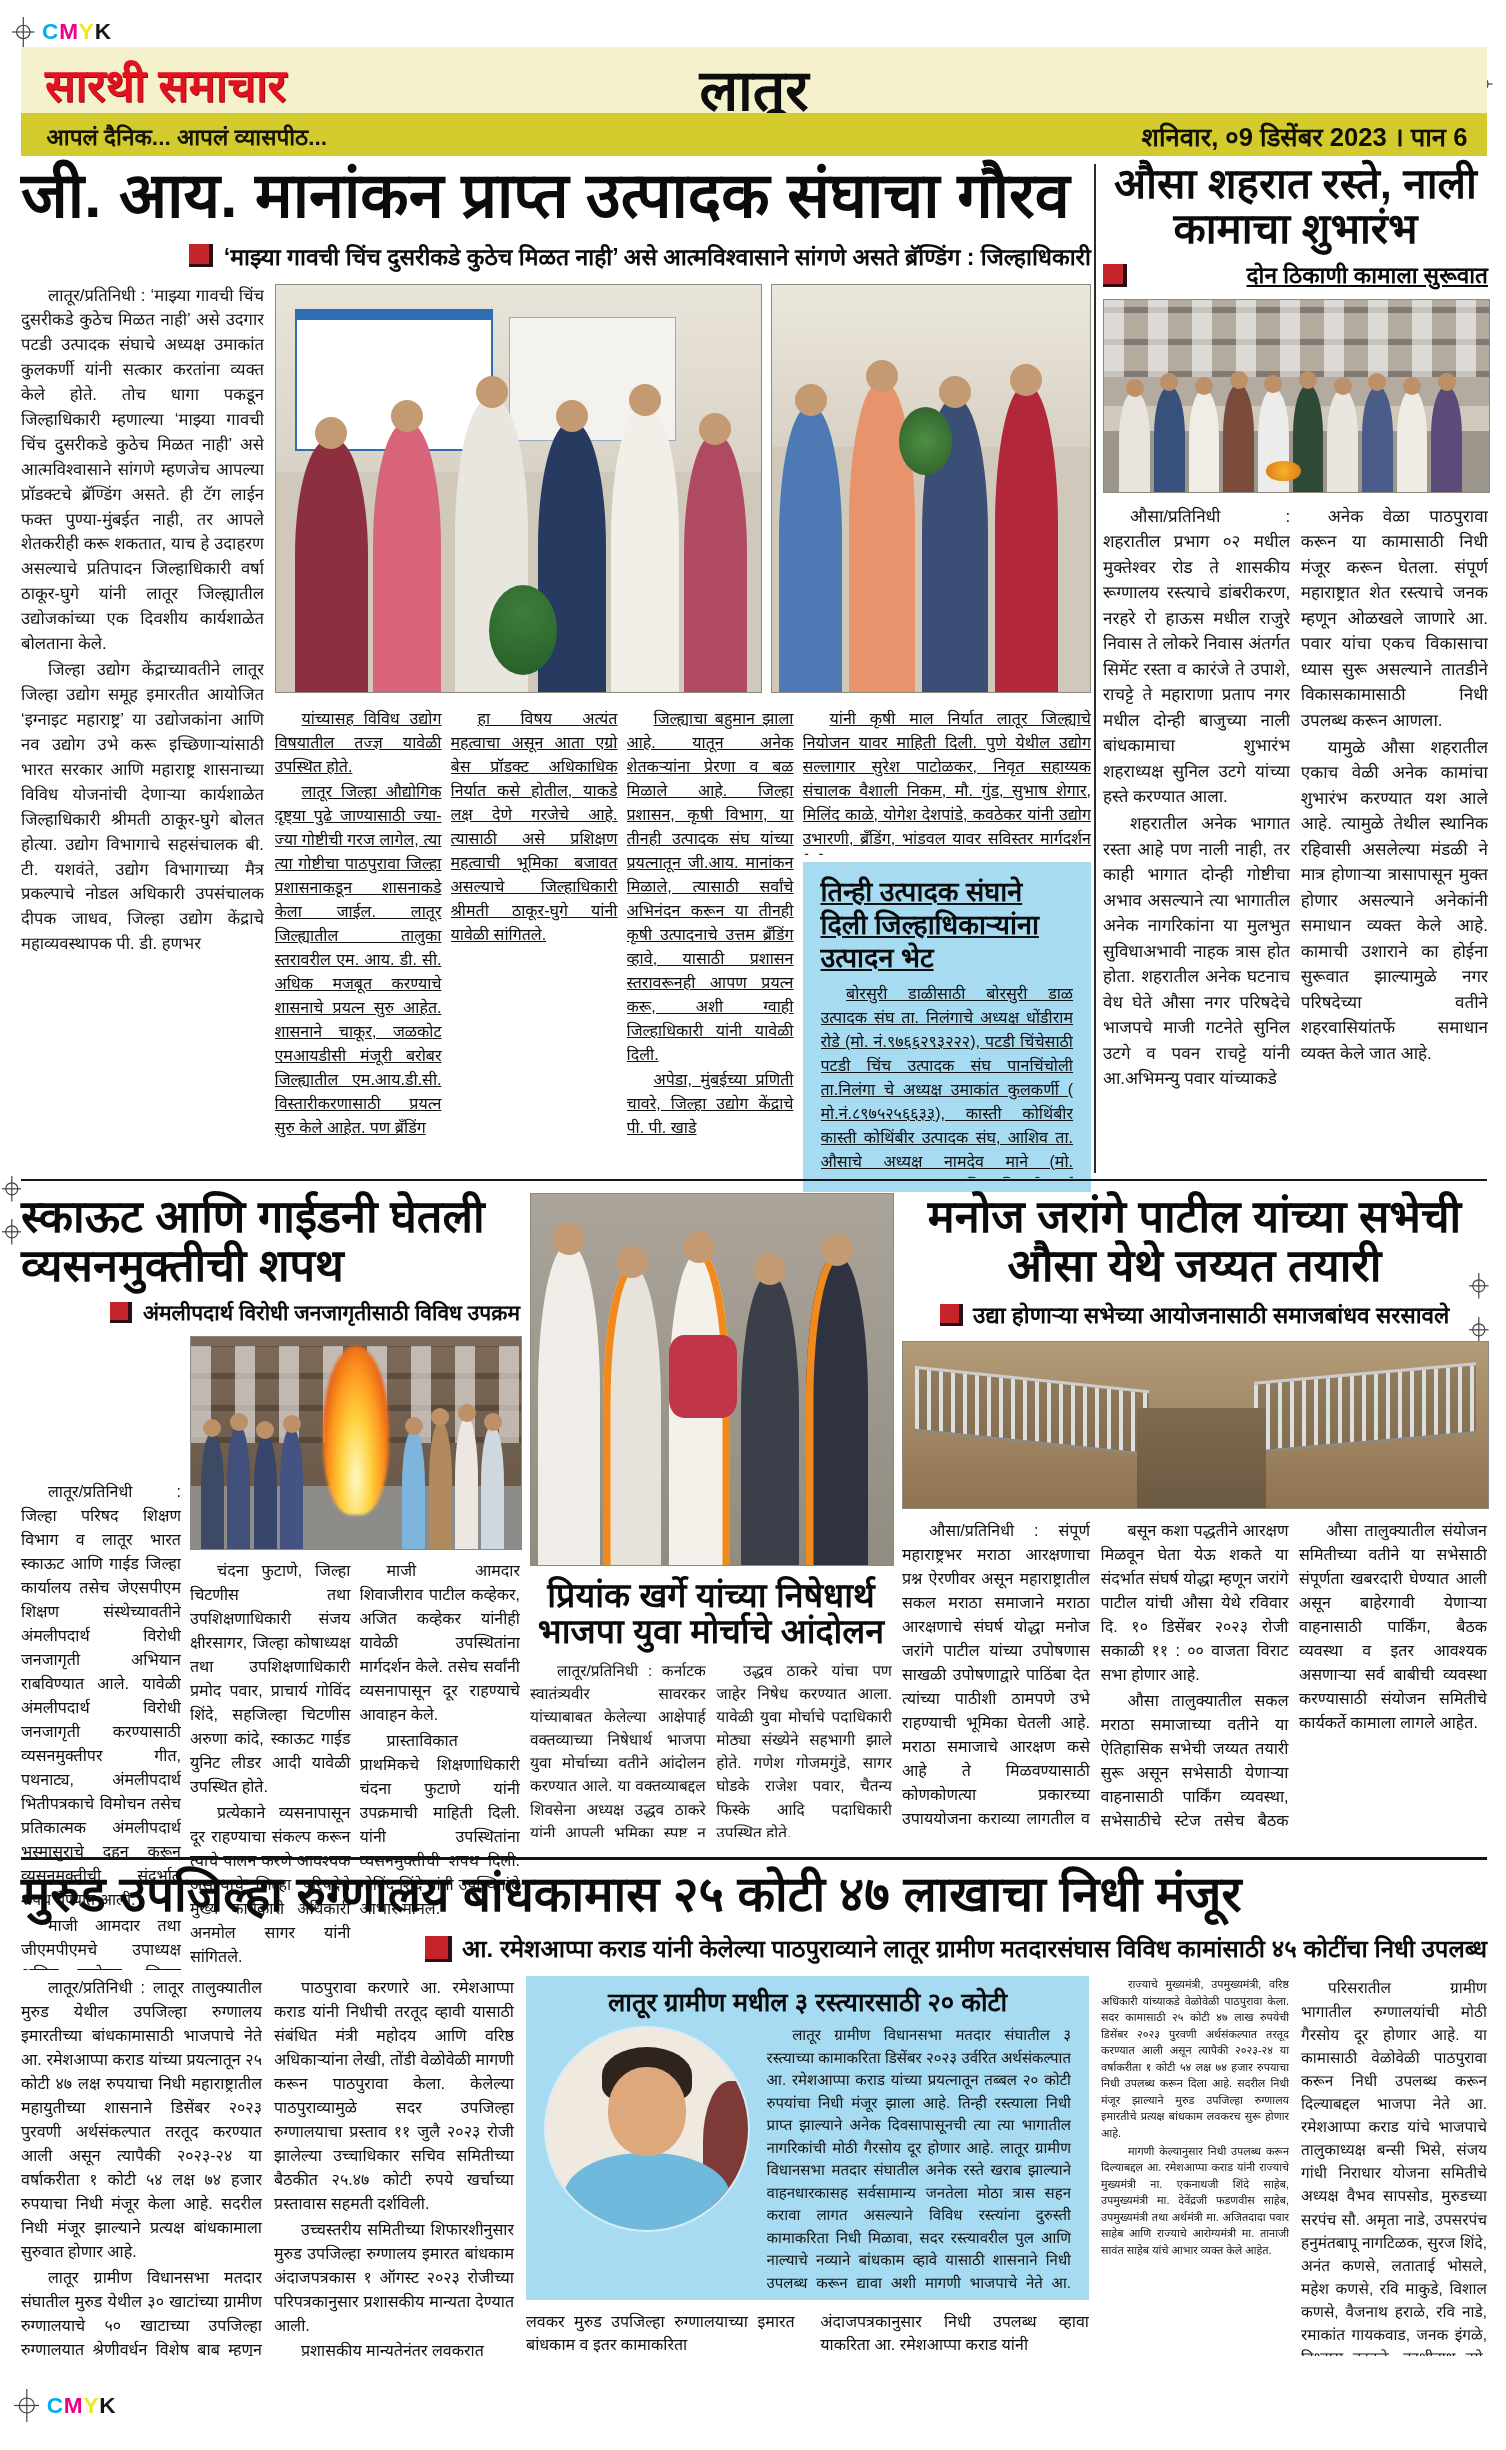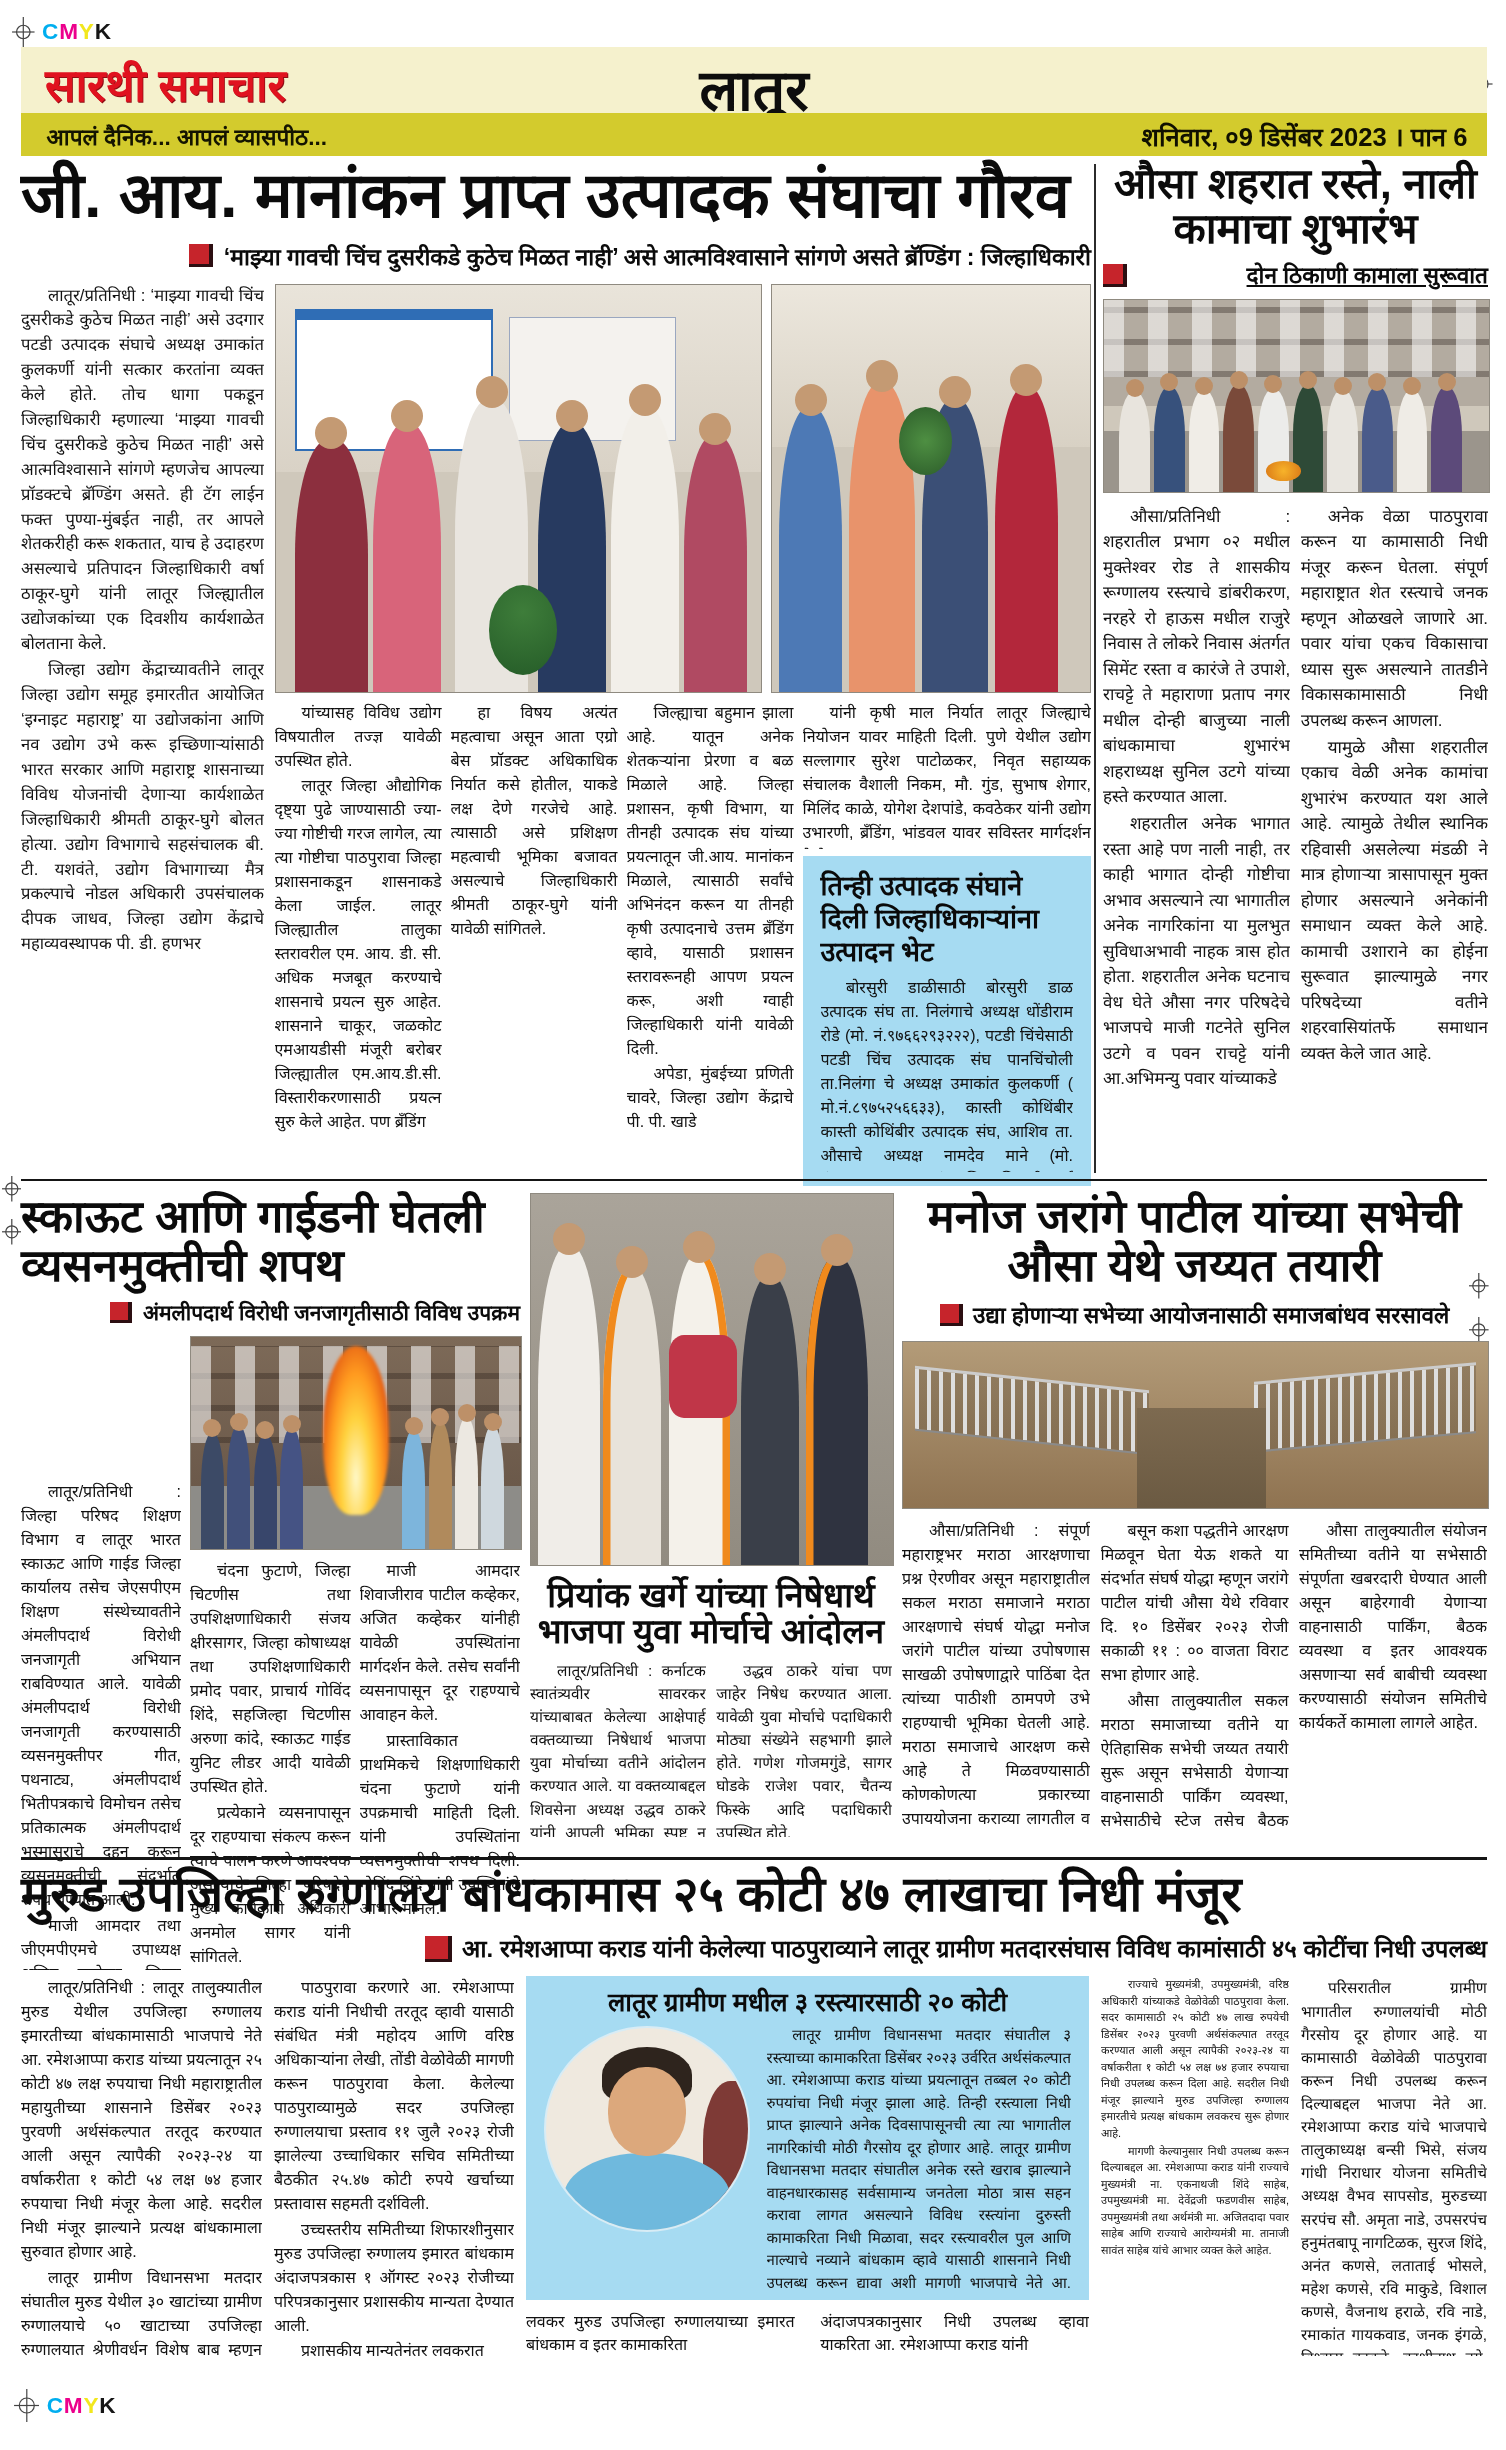--- a/index.html
+++ b/index.html
@@ -123,21 +123,21 @@
     <div class="headline" style="font-size:63px;">जी. आय. मानांकन प्राप्त उत्पादक संघाचा गौरव</div>
     <div class="kicker" style="margin-top:10.5px;font-size:23px;">
       <span class="redsq"></span>
       <span>‘माझ्या गावची चिंच दुसरीकडे कुठेच मिळत नाही’ असे आत्मविश्वासाने सांगणे असते ब्रॅण्डिंग : जिल्हाधिकारी</span>
     </div>
     <div class="flexrow" style="margin-top:12px;gap:10.5px;height:874px;">
       <div class="body-col" style="width:243px;height:874px;font-size:16.6px;">
           <p class="para">लातूर/प्रतिनिधी : ‘माझ्या गावची चिंच दुसरीकडे कुठेच मिळत नाही’ असे उदगार पटडी उत्पादक संघाचे अध्यक्ष उमाकांत कुलकर्णी यांनी सत्कार करतांना व्यक्त केले होते. तोच धागा पकडून जिल्हाधिकारी म्हणाल्या ‘माझ्या गावची चिंच दुसरीकडे कुठेच मिळत नाही’ असे आत्मविश्वासाने सांगणे म्हणजेच आपल्या प्रॉडक्टचे ब्रॅण्डिंग असते. ही टॅग लाईन फक्त पुण्या-मुंबईत नाही, तर आपले शेतकरीही करू शकतात, याच हे उदाहरण असल्याचे प्रतिपादन जिल्हाधिकारी वर्षा ठाकूर-घुगे यांनी लातूर जिल्ह्यातील उद्योजकांच्या एक दिवशीय कार्यशाळेत बोलताना केले.</p>
           <p class="para">जिल्हा उद्योग केंद्राच्यावतीने लातूर जिल्हा उद्योग समूह इमारतीत आयोजित ‘इग्नाइट महाराष्ट्र’ या उद्योजकांना आणि नव उद्योग उभे करू इच्छिणाऱ्यांसाठी भारत सरकार आणि महाराष्ट्र शासनाच्या विविध योजनांची देणाऱ्या कार्यशाळेत जिल्हाधिकारी श्रीमती ठाकूर-घुगे बोलत होत्या. उद्योग विभागाचे सहसंचालक बी. टी. यशवंते, उद्योग विभागाच्या मैत्र प्रकल्पाचे नोडल अधिकारी उपसंचालक दीपक जाधव, जिल्हा उद्योग केंद्राचे महाव्यवस्थापक पी. डी. हणभर</p>
         </div>
-      <div style="flex:1;display:flex;flex-direction:column;gap:10px;">
+      <div style="flex:1;display:flex;flex-direction:column;gap:16px;text-decoration:underline;">
         <div class="flexrow" style="gap:9px;height:407px;">
           <div class="photo" style="flex:1.53;height:407px;">
             <div class="banner" style="left:0;top:0;width:100%;height:46%;background:linear-gradient(#e9e4da,#d9d2c6);"></div>
             <div class="banner" style="left:4%;top:6%;width:40%;height:34%;background:#ffffff;border:2.3px solid #2f6db5;box-shadow:inset 0 9px 0 #2f6db5;"></div>
             <div class="banner" style="left:48%;top:8%;width:34%;height:30%;background:#f4f2ee;border:1.5px solid #9aa7c0;"></div>
             <i class="fig" style="left:4%;width:15%;height:62%;background:#8c2f3e;"></i>
             <i class="fig" style="left:20%;width:14%;height:66%;background:#d8647a;"></i>
             <i class="fig" style="left:37%;width:15%;height:72%;background:#e9e5df;"></i>
             <i class="fig" style="left:54%;width:14%;height:66%;background:#273a60;"></i>
             <i class="fig" style="left:69%;width:14%;height:70%;background:#f2efe9;"></i>

